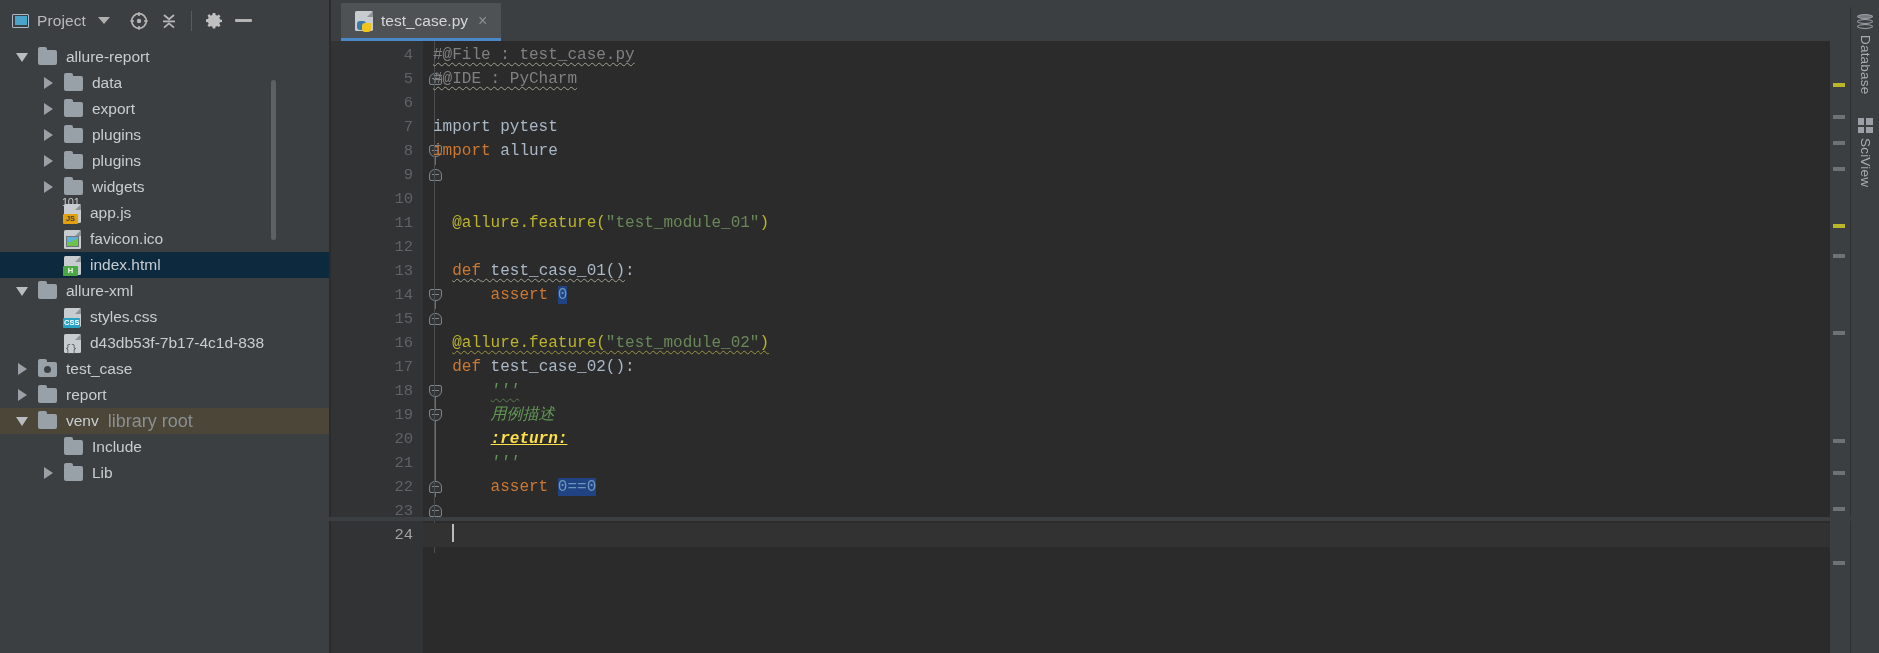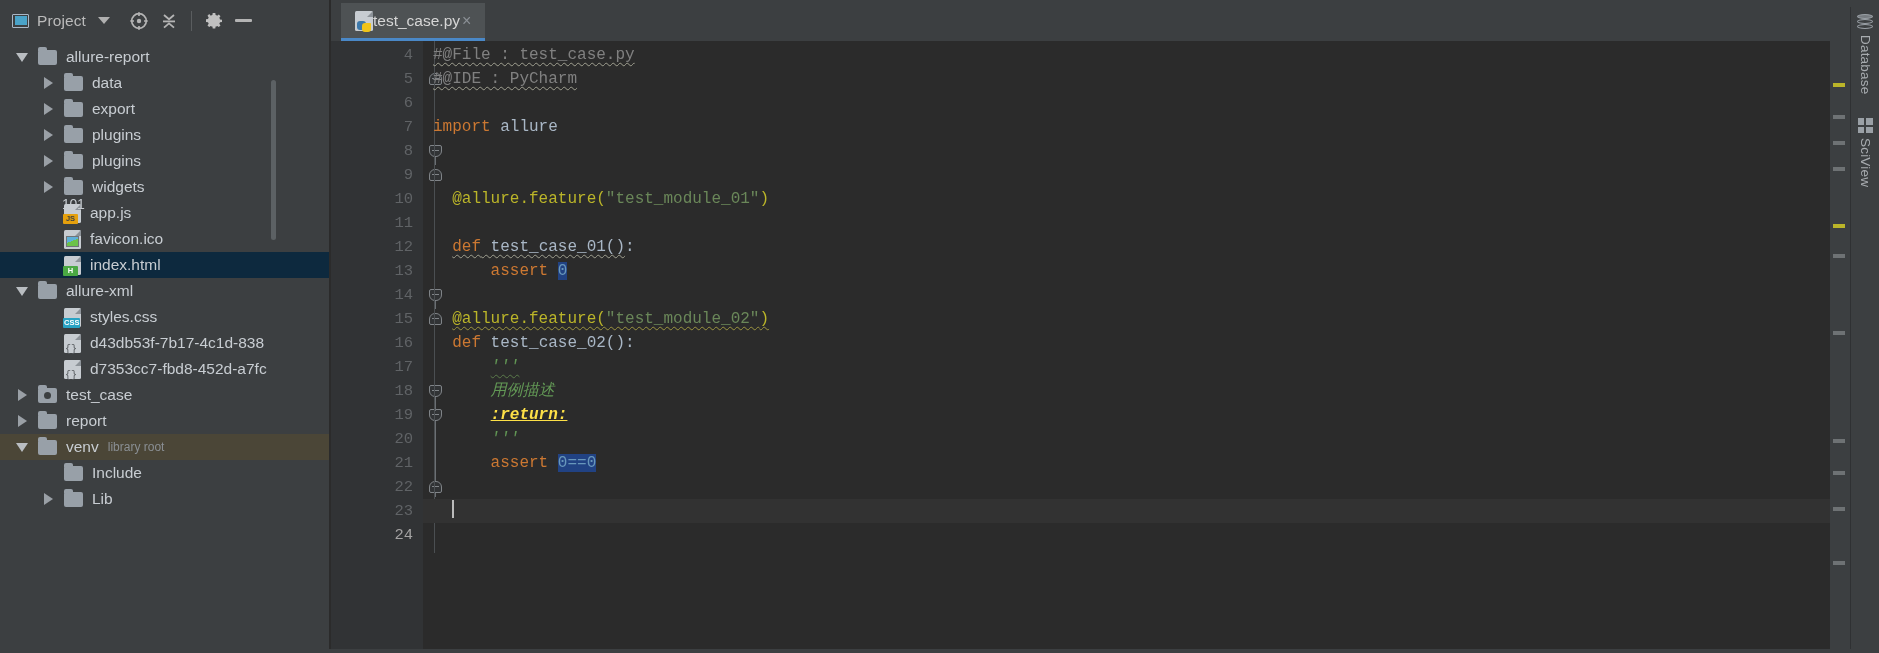--- a/index.html
+++ b/index.html
@@ -2,21 +2,21 @@
 <html><head>
 <meta charset="utf-8">
 <style>
   * { box-sizing: border-box; margin: 0; padding: 0; }
   html, body {
     width: 1879px; height: 653px;
     background: #3c3f41;
     font-family: "Liberation Sans", sans-serif;
     overflow: hidden;
   }
-  .app { position: relative; width: 1879px; height: 653px; display: flex; flex-direction: column; }
+  .app { position: relative; width: 1879px; height: 521px; display: flex; flex-direction: column; }
 
   
   .top-strip {
     position: absolute; top: 0; left: 0; width: 1879px; height: 7px;
     background: #3c3f41;
   }
   .top-strip .seg-dark { position: absolute; left: 0; top: 0; width: 1433px; height: 7px; background: #313335; }
   .top-strip .seg-mid  { position: absolute; left: 1433px; top: 0; width: 400px; height: 7px; background: #4e5254; }
 
   .body-row { display: flex; flex-direction: row; height: 653px; width: 1879px; }
@@ -101,52 +101,52 @@
   .file-badge {
     position: absolute; left: -1px; bottom: -1px; min-width: 15px; height: 10px;
     font-size: 7.5px; line-height: 10px; text-align: center; color: #ffffff;
     font-family: "Liberation Sans", sans-serif; font-weight: bold; border-radius: 1px;
     padding: 0 1px;
   }
   .badge-js  { background: #e5a00d; color: #3c3f41; }
   .badge-h   { background: #4aa843; }
   .badge-css { background: #29a3c4; }
   .icon-js-num {
-    position: absolute; left: -2px; top: -8px; font-size: 14px; color: #c7ccd1; letter-spacing: -0.3px;
+    position: absolute; left: -2px; top: -8px; font-size: 11px; color: #c7ccd1; letter-spacing: -0.3px;
   }
   .ico-img::after {
     content: ""; position: absolute; left: 2px; bottom: 2px; width: 11px; height: 9px;
     background: linear-gradient(160deg,#5fb0d8 0 45%, #6cc24a 45% 100%); border: 1px solid #6f7478;
   }
   .ico-xml::after {
     content: "{}"; position: absolute; left: 1px; bottom: -2px; font-size: 10px;
     color: #55595d; font-family: "Liberation Mono", monospace;
   }
   .tree-label { color: #c8cdd2; overflow: hidden; text-overflow: clip; text-align: center; }
-  .lib-root { color: #8a8f94; margin-left: 9px; font-size: 12px; }
+  .lib-root { color: #8a8f94; margin-left: 9px; font-size: 18px; }
 
   
   .panel-divider {
     position: absolute; right: 0; top: 0; width: 2px; height: 653px; background: #2b2b2b;
   }
   .tree-scroll-thumb {
     position: absolute; right: 55px; top: 80px; width: 5px; height: 160px;
     background: #5c6164; border-radius: 3px;
   }
 
   
   .editor-area {
     flex: 1; height: 653px; background: #2b2b2b;
     display: flex; flex-direction: column; position: relative;
   }
   .tab-bar {
     height: 41px; background: #3c3f41; display: flex; align-items: flex-end; position: relative;
   }
   .tab {
-    height: 38px; display: flex; align-items: center; 
+    height: 38px; display: flex; align-items: center; gap: 8px;
     padding: 0 12px 0 14px; background: #4e5254; position: relative;
     border-bottom: 3px solid #4a88c7;
     margin-left: 10px;
   }
   .py-icon { width: 18px; height: 20px; position: relative; flex: 0 0 18px; }
   .py-icon .sheet {
     position: absolute; inset: 0; background: #c7ccd1; border-radius: 1.5px;
   }
   .py-icon .sheet::before {
     content: ""; position: absolute; right: 0; top: 0;
@@ -392,27 +392,20 @@
                 <span class="file-badge badge-css">CSS</span>
               </span>
               <span class="tree-label">styles.css</span>
             </div>
             <div class="tree-row">
               <span style="display:inline-block;width:40px;flex:0 0 40px;"></span>
               <span class="twisty"></span>
               <span style="display:inline-block;width:8px;flex:0 0 8px;"></span>
               <span class="file-icon ico-xml"></span>
               <span class="tree-label">d43db53f-7b17-4c1d-838</span>
-            </div>
-            <div class="tree-row">
-              <span style="display:inline-block;width:40px;flex:0 0 40px;"></span>
-              <span class="twisty"></span>
-              <span style="display:inline-block;width:8px;flex:0 0 8px;"></span>
-              <span class="file-icon ico-xml"></span>
-              <span class="tree-label">d7353cc7-fbd8-452d-a7fc</span>
             </div>
             <div class="tree-row">
               <span style="display:inline-block;width:14px;flex:0 0 14px;"></span>
               <span class="twisty closed"></span>
               <span style="display:inline-block;width:8px;flex:0 0 8px;"></span>
               <span class="folder-icon src"></span>
               <span class="tree-label">test_case</span>
             </div>
             <div class="tree-row">
               <span style="display:inline-block;width:14px;flex:0 0 14px;"></span>
@@ -505,20 +498,21 @@
           <div class="fold-box tri-up" style="top:464px;"></div>
           <div class="fold-line" style="top:356px;height:14px;"></div>
         </div>
 
         <div class="code">
           <div class="indent-guide" style="left:11px; top:0px; height:512px;"></div>
           <div id="code-lines">
               <div class="cline"><span class="tk-comment wavy-grey">#@File : test_case.py</span></div>
               <div class="cline"><span class="tk-comment wavy-grey">#@IDE : PyCharm</span></div>
               <div class="cline"></div>
+              <div class="cline"><span class="tk-plain">import</span><span class="tk-plain"> pytest</span></div>
               <div class="cline"><span class="tk-kw">import</span><span class="tk-plain"> allure</span></div>
               <div class="cline"></div>
               <div class="cline"></div>
               <div class="cline"><span style="white-space:pre">  </span><span class="tk-deco">@allure.feature(</span><span class="tk-str">"test_module_01"</span><span class="tk-deco">)</span></div>
               <div class="cline"></div>
               <div class="cline"><span style="white-space:pre">  </span><span class="tk-kw wavy-grey">def</span><span class="tk-def wavy-grey"> test_case_01()</span><span class="tk-plain">:</span></div>
               <div class="cline"><span style="white-space:pre">      </span><span class="tk-kw">assert</span><span class="tk-plain"> </span><span class="tk-num">0</span></div>
               <div class="cline"></div>
               <div class="cline"><span style="white-space:pre">  </span><span class="tk-deco wavy-y">@allure.feature(</span><span class="tk-str wavy-y">"test_module_02"</span><span class="tk-deco wavy-y">)</span></div>
               <div class="cline"><span style="white-space:pre">  </span><span class="tk-kw">def</span><span class="tk-def"> test_case_02()</span><span class="tk-plain">:</span></div>

